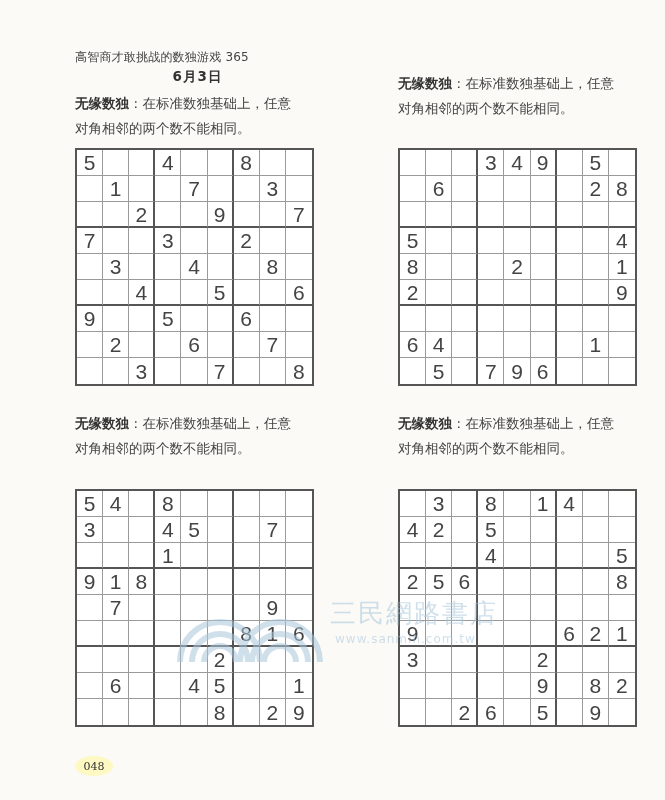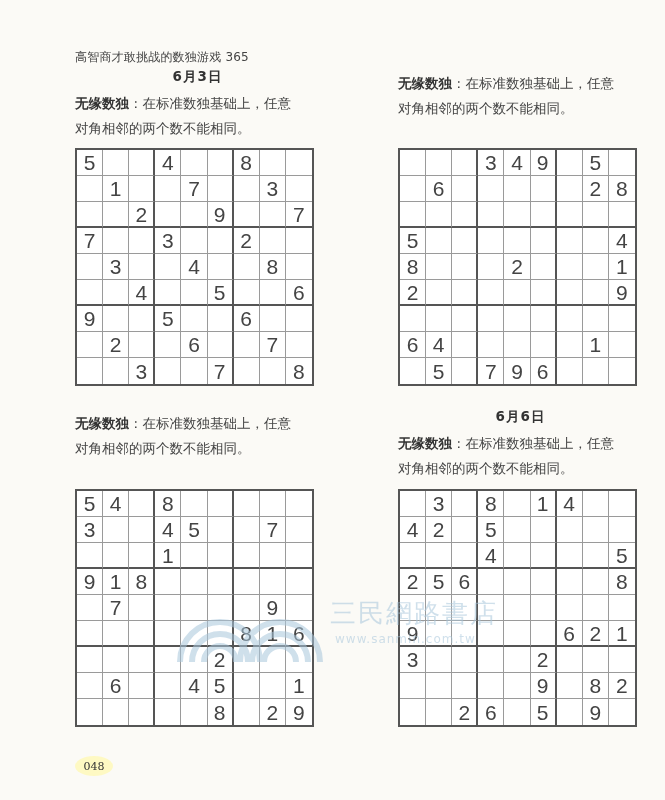--- a/index.html
+++ b/index.html
@@ -333,21 +333,20 @@
     <div class="cell r8 c2"></div>
     <div class="cell r8 c3"></div>
     <div class="cell r8 c4"></div>
     <div class="cell r8 c5">8</div>
     <div class="cell r8 c6"></div>
     <div class="cell r8 c7">2</div>
     <div class="cell r8 c8">9</div>
   </div>
 
 <div class="puzzle-block" style="left:398px; top:408px;">
-  <div class="date">6月6日</div>
   <div class="rule">
     <span class="rule-name">无缘数独</span><span>：在标准数独基础上，任意</span><br>
     <span>对角相邻的两个数不能相同。</span>
   </div>
 </div>
 <div class="grid" style="left:398px; top:489px;">
     <div class="cell r0 c0"></div>
     <div class="cell r0 c1">3</div>
     <div class="cell r0 c2"></div>
     <div class="cell r0 c3">8</div>

